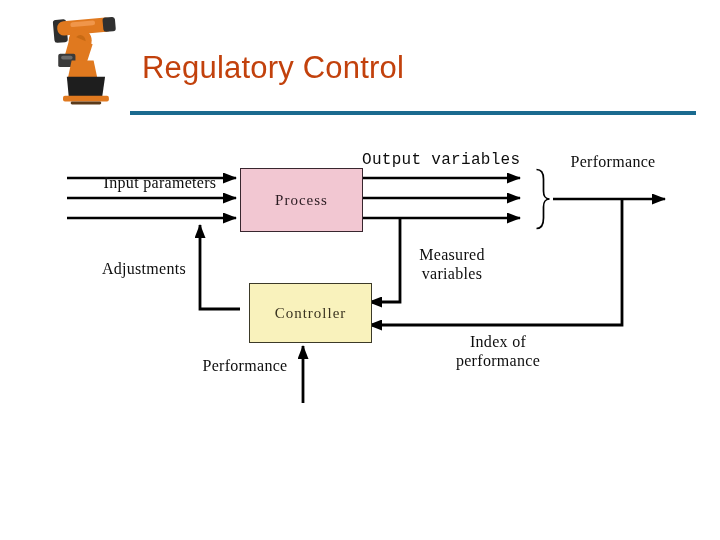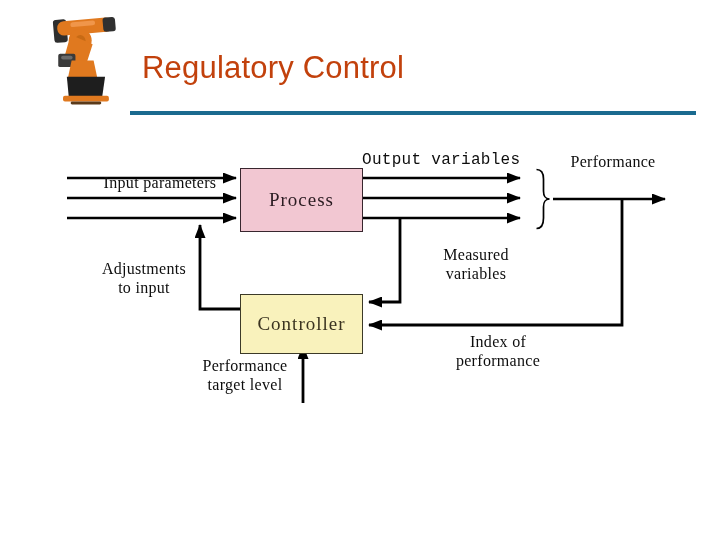--- a/index.html
+++ b/index.html
@@ -21,43 +21,42 @@
   #title-rule{
     position:absolute;left:130px;top:111px;
     width:566px;height:4px;background:#1A6A8F;
   }
   #robot{position:absolute;left:42px;top:8px;width:86px;height:102px;}
   
   #diagram-svg{position:absolute;left:0;top:0;width:720px;height:540px;}
   .dbox{
     position:absolute;
     display:flex;align-items:center;justify-content:center;
-    font-size:19px;color:#2b1c22;letter-spacing:1px;
+    font-size:15px;color:#2b1c22;letter-spacing:1px;
   }
   #process-box{
     left:240px;top:168px;width:121px;height:62px;
     background:#F2C7D2;border:1.6px solid #38262e;
   }
   #controller-box{
-    left:240px;top:283px;width:121px;height:58px;
+    left:249px;top:283px;width:121px;height:58px;
     background:#F9F2BC;border:1.6px solid #3c3a28;
     color:#3a3320;
-    margin-top:11px;
   }
   .dlabel{
     position:absolute;
     font-size:16px;color:#0d0d0d;
     text-align:center;line-height:18.5px;letter-spacing:0.3px;
     white-space:nowrap;
   }
   #input-label{left:85px;top:150px;width:150px;margin-top:24px;}
   #output-label{left:362px;top:151px;width:146px;font-family:Liberation Mono, monospace;}
   #performance-measure-label{left:551px;top:152px;width:124px;line-height:20px;}
   #adjustments-label{left:83px;top:260px;width:122px;}
-  #measured-variables-label{left:403px;top:246px;width:98px;padding-left:24px;}
+  #measured-variables-label{left:403px;top:246px;width:98px;}
   #performance-target-label{left:183px;top:357px;width:124px;}
   #index-performance-label{left:436px;top:333px;width:124px;}
 </style>
 </head>
 <body>
 
 <div id="slide">
 
   <svg id="robot" viewBox="0 0 90 105" aria-hidden="true">
     <g transform="rotate(-5 45 20)">
@@ -125,31 +124,29 @@
   <div id="input-label" class="dlabel">Input parameters</div>
 
   <div id="output-label" class="dlabel">Output variables</div>
 
   <div id="performance-measure-label" class="dlabel">
     <div>Performance</div>
   </div>
 
   <div id="adjustments-label" class="dlabel">
     <div>Adjustments</div>
-    <div>to input</div>
   </div>
 
   <div id="measured-variables-label" class="dlabel">
     <div>Measured</div>
     <div>variables</div>
   </div>
 
   <div id="performance-target-label" class="dlabel">
     <div>Performance</div>
-    <div>target level</div>
   </div>
 
   <div id="index-performance-label" class="dlabel">
     <div>Index of</div>
     <div>performance</div>
   </div>
 
 </div>
 
 </body></html>

